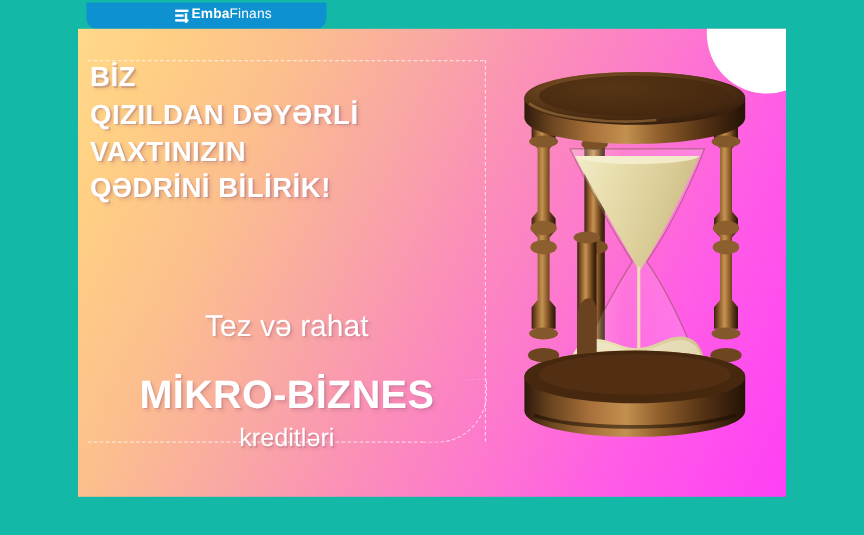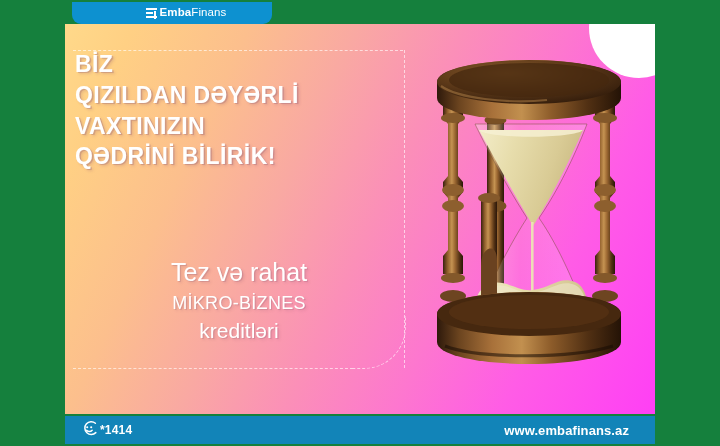--- a/index.html
+++ b/index.html
@@ -14,21 +14,21 @@
     font-family: "Liberation Sans", sans-serif;
   }
 
   
   #ad-root {
     position: absolute;
     left: 0;
     top: 0;
     width: 720px;
     height: 446px;
-    background: #15803d;
+    background: #14b8a6;
   }
 
   
   .header-tab {
     position: absolute;
     left: 72px;
     top: 2px;
     width: 200px;
     height: 22px;
     background: #0d91d0;
@@ -162,21 +162,21 @@
     left: 10px;
     top: 232px;
     width: 328px;
     text-align: center;
     color: #ffffff;
     text-shadow:
        1.2px 1.2px 0 rgba(150,95,120,.26),
        2.2px 2.2px 3px rgba(140,80,110,.20);
   }
   .subcopy .s1 { display: block; font-size: 25px; font-weight: 400; line-height: 1.3; }
-  .subcopy .s2 { display: block; font-size: 18px; font-weight: 400; line-height: 1.28; letter-spacing: .3px; margin: 3px 0 2px; }
+  .subcopy .s2 { display: block; font-size: 33px; font-weight: 700; line-height: 1.28; letter-spacing: .3px; margin: 19px 0 2px; }
   .subcopy .s3 { display: block; font-size: 21px; font-weight: 400; line-height: 1.3; }
 
   
   .hourglass {
     position: absolute;
     left: 362px;
     top: 22px;
     width: 210px;
     height: 352px;
   }
@@ -361,28 +361,14 @@
         <g>
           <path d="M10 268 C10 254 56 246 102 246 C148 246 194 254 194 268 L194 296 C194 310 148 318 102 318 C56 318 10 310 10 296 Z" fill="url(#woodH)"></path>
           <ellipse cx="102" cy="268" rx="92" ry="22" fill="#46280f"></ellipse>
           <ellipse cx="102" cy="266" rx="80" ry="17" fill="#5b351591"></ellipse>
           <path d="M18 300 C48 312 140 314 186 300" stroke="#160b04" stroke-width="3" fill="none" opacity="0.55"></path>
         </g>
       </svg>
     </div>
   </div>
 
-  <div class="footer-bar">
-    <div class="footer-left">
-      <span class="smiley-icon">
-        <svg width="17" height="17" viewBox="0 0 17 17" xmlns="http://www.w3.org/2000/svg">
-          <path d="M14.4 3.2 A6.4 6.4 0 1 0 14.8 12.6" fill="none" stroke="#ffffff" stroke-width="1.5" stroke-linecap="round"></path>
-          <circle cx="6.2" cy="7.2" r="1.05" fill="#ffffff"></circle>
-          <circle cx="10.2" cy="7.2" r="1.05" fill="#ffffff"></circle>
-          <path d="M5.6 10.2 C7.2 12.0 9.6 12.0 11.2 10.2" fill="none" stroke="#ffffff" stroke-width="1.4" stroke-linecap="round"></path>
-        </svg>
-      </span>
-      <span class="hotline">*1414</span>
-    </div>
-    <span class="website">www.embafinans.az</span>
-  </div>
 
 </div>
 
 </body></html>

